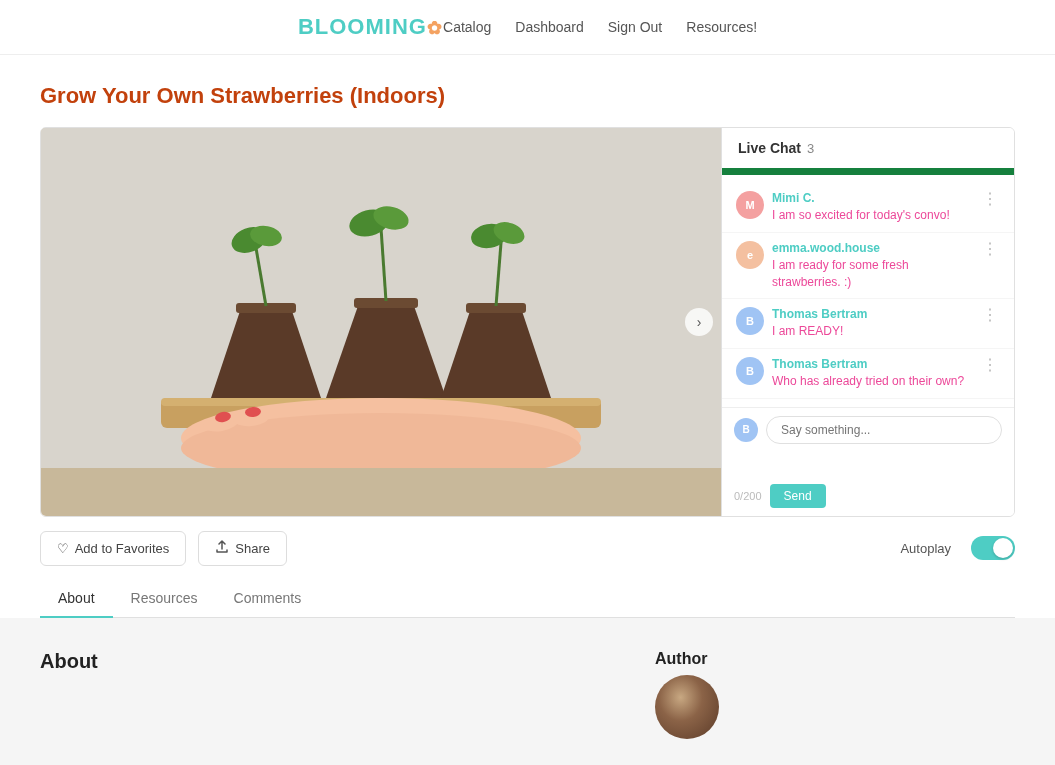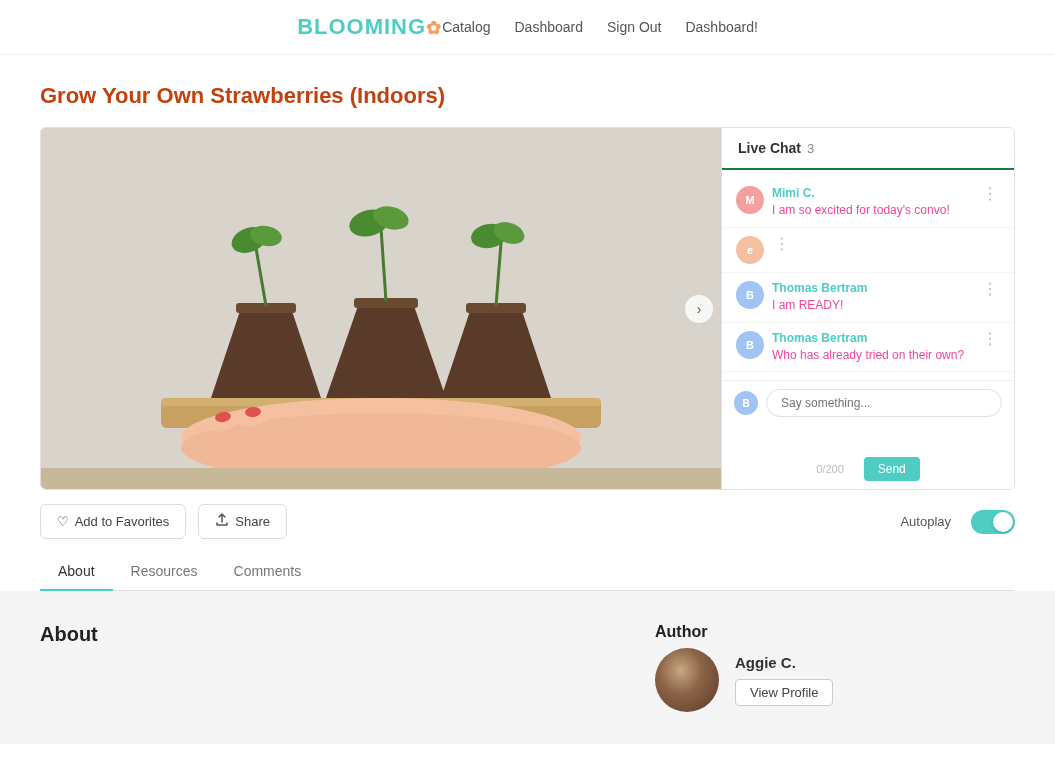--- a/index.html
+++ b/index.html
@@ -101,21 +101,21 @@
     .live-chat {
       flex: 1;
       display: flex;
       flex-direction: column;
       border-left: 1px solid #e0e0e0;
       background: #fff;
       min-height: 340px;
     }
     .chat-header {
       padding: 12px 16px;
-      border-bottom: 2px solid #15803d;
+      border-bottom: 7px solid #15803d;
       font-weight: 600;
       font-size: 14px;
       color: #333;
       display: flex;
       align-items: center;
       gap: 6px;
     }
     .chat-count {
       font-weight: 400;
       color: #888;
@@ -182,23 +182,23 @@
       flex: 1;
       border: 1px solid #e0e0e0;
       border-radius: 20px;
       padding: 6px 14px;
       font-size: 12px;
       color: #999;
       outline: none;
     }
     .chat-meta {
       display: flex;
-      justify-content: center;
-      align-items: center;
-      gap: 20px;
+      justify-content: flex-start;
+      align-items: center;
+      gap: 8px;
       margin-top: 40px;
     }
     .char-count {
       font-size: 11px;
       color: #bbb;
     }
     .send-btn {
       background: #4ecdc4;
       color: #fff;
       border: none;
@@ -345,21 +345,21 @@
 <body>
 
 <header class="header">
   <div class="logo">
     <span>BLOOMING</span><span class="logo-flower">✿</span>
   </div>
   <nav class="nav">
     <a>Catalog</a>
     <a>Dashboard</a>
     <a>Sign Out</a>
-    <a>Dashboard!</a>
+    <a>Resources!</a>
   </nav>
 </header>
 
 <div class="page">
   <h1 class="page-title">Grow Your Own Strawberries (Indoors)</h1>
 
   <div class="main-area">
 
     <div class="video-area">
       <div class="video-placeholder">
@@ -420,20 +420,24 @@
           <div class="avatar avatar-pink">M</div>
           <div class="msg-content">
             <div class="msg-username">Mimi C.</div>
             <div class="msg-text">I am so excited for today's convo!</div>
           </div>
           <span class="msg-menu">⋮</span>
         </div>
 
         <div class="chat-message">
           <div class="avatar avatar-peach">e</div>
+          <div class="msg-content">
+            <div class="msg-username">emma.wood.house</div>
+            <div class="msg-text">I am ready for some fresh strawberries. :)</div>
+          </div>
           <span class="msg-menu">⋮</span>
         </div>
 
         <div class="chat-message">
           <div class="avatar avatar-blue">B</div>
           <div class="msg-content">
             <div class="msg-username">Thomas Bertram</div>
             <div class="msg-text">I am READY!</div>
           </div>
           <span class="msg-menu">⋮</span>
@@ -495,19 +499,15 @@
 <div class="about-section">
   <div class="about-left">
     <h2 class="about-title">About</h2>
   </div>
   <div class="author-section">
     <h3 class="author-title">Author</h3>
     <div class="author-profile">
       <div class="author-avatar">
         <div class="author-avatar-inner"></div>
       </div>
-      <div>
-        <div class="author-name">Aggie C.</div>
-        <button class="view-profile-btn">View Profile</button>
-      </div>
     </div>
   </div>
 </div>
 
 </body></html>

